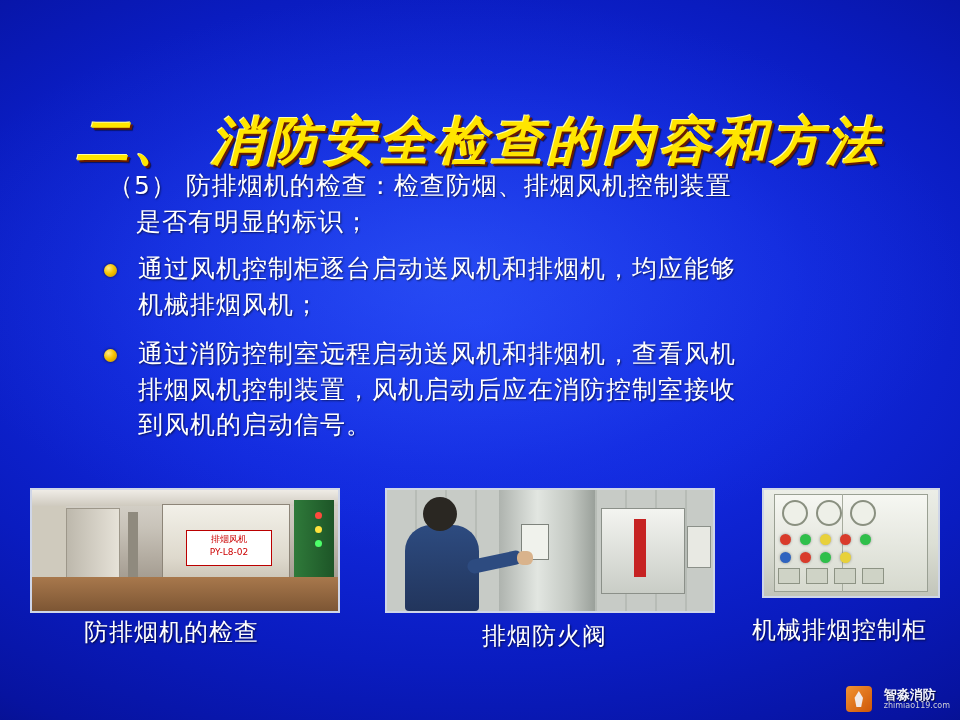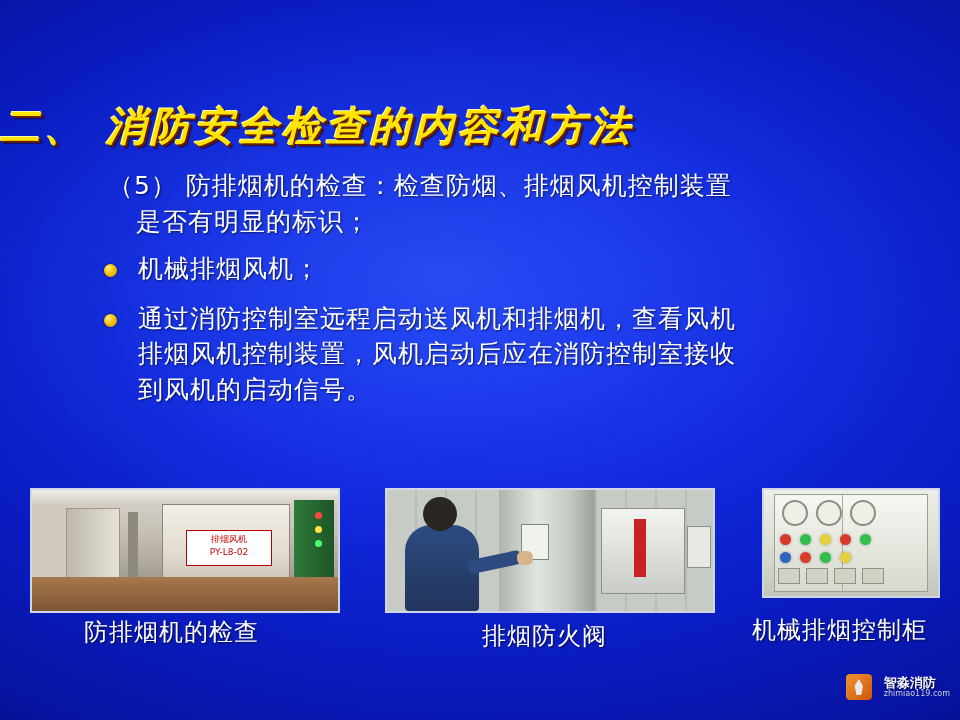--- a/index.html
+++ b/index.html
@@ -24,22 +24,22 @@
       radial-gradient(ellipse 70% 50% at 46% 38%, rgba(60,110,255,0.40) 0%, rgba(40,80,240,0.12) 55%, rgba(0,0,0,0) 78%);
     pointer-events: none;
   }
 
   
   .title {
     position: absolute;
     left: 0;
     right: 0;
     top: 72px;
-    text-align: left;
-    font-size: 40px;
+    text-align: center;
+    font-size: 52px;
     font-weight: bold;
     letter-spacing: 4px;
     color: #ffe500;
     text-shadow:
       2px 2px 0 #6a1b00,
       3px 3px 1px rgba(0,0,0,0.55),
       -1px -1px 0 #ffffa0;
     font-family: "DejaVu Sans", "Liberation Sans", sans-serif;
     font-style: italic;
   }
@@ -178,21 +178,21 @@
     white-space: nowrap;
   }
   .cap1 { left: 84px;  top: 616px; }
   .cap2 { left: 482px; top: 620px; }
   .cap3 { left: 752px; top: 614px; }
 
   
   .watermark {
     position: absolute;
     right: 10px;
-    bottom: 20px;
+    bottom: 8px;
     display: flex;
     align-items: center;
     gap: 12px;
     opacity: 0.95;
   }
   .wm-logo {
     width: 26px; height: 26px;
     background: linear-gradient(135deg,#ff9a2e,#d95b00);
     border-radius: 4px;
     position: relative;
@@ -232,20 +232,21 @@
 
   <div class="body-block">
 
     <div class="para para-first">
       <span>（5） 防排烟机的检查：检查防烟、排烟风机控制装置</span>
       <span class="cont">是否有明显的标识；</span>
     </div>
 
     <div class="para bullet-para">
       <span class="bullet"></span>
+      <span>通过风机控制柜逐台启动送风机和排烟机，均应能够</span>
       <span class="cont" style="display:block;">机械排烟风机；</span>
     </div>
 
     <div class="para bullet-para">
       <span class="bullet"></span>
       <span>通过消防控制室远程启动送风机和排烟机，查看风机</span>
       <span class="cont" style="display:block;">排烟风机控制装置，风机启动后应在消防控制室接收</span>
       <span class="cont" style="display:block;">到风机的启动信号。</span>
     </div>
 

